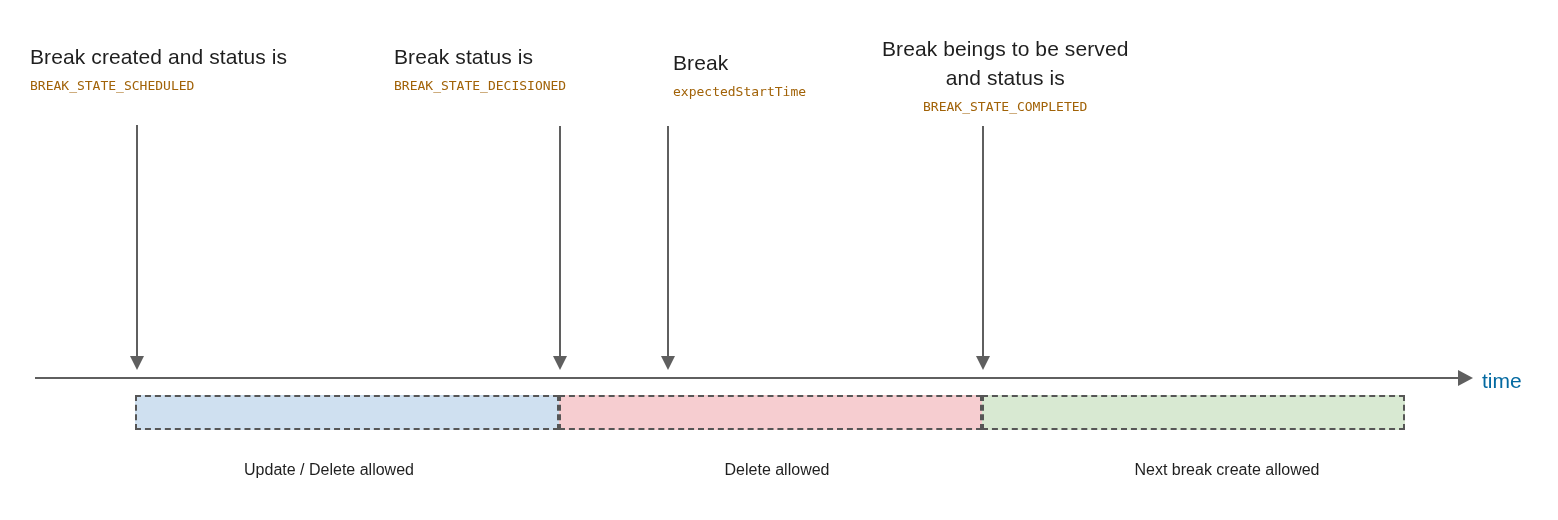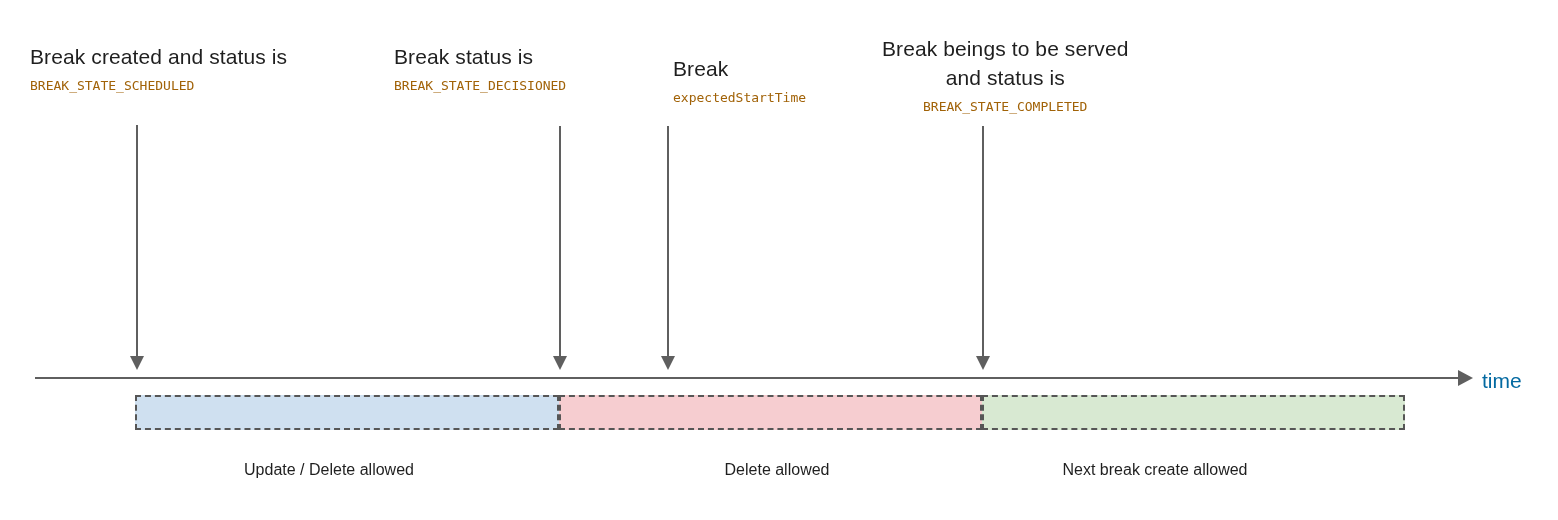--- a/index.html
+++ b/index.html
@@ -116,21 +116,21 @@
   <div class="annotation" style="left:30px; top:42px;">
     <span class="prose">Break created and status is</span>
     <span class="code">BREAK_STATE_SCHEDULED</span>
   </div>
 
   <div class="annotation" style="left:353px; top:42px;margin-left:41px;">
     <span class="prose">Break status is</span>
     <span class="code">BREAK_STATE_DECISIONED</span>
   </div>
 
-  <div class="annotation" style="left:673px; top:54px;">
+  <div class="annotation" style="left:673px; top:48px;">
     <span class="prose">Break</span>
     <span class="code">expectedStartTime</span>
   </div>
 
   <div class="annotation" style="left:882px; top:34px;text-align:center;">
     <span class="prose">Break beings to be served</span>
     <span class="prose">and status is</span>
     <span class="code">BREAK_STATE_COMPLETED</span>
   </div>
 
@@ -161,15 +161,15 @@
   <div class="phase-bar" style="left:135px; top:395px; width:424px; height:35px; background:#cfe0f0;"></div>
 
   <div class="phase-bar" style="left:559px; top:395px; width:423px; height:35px; background:#f6cdd0;"></div>
 
   <div class="phase-bar" style="left:982px; top:395px; width:423px; height:35px; background:#d8e9d2;"></div>
 
   <div class="phase-caption" style="left:329px; top:462px;">Update / Delete allowed</div>
 
   <div class="phase-caption" style="left:777px; top:462px;">Delete allowed</div>
 
-  <div class="phase-caption" style="left:1155px; top:462px;">Next break create allowed</div>
+  <div class="phase-caption" style="left:1227px; top:462px;">Next break create allowed</div>
 
 </div>
 
 </body></html>

